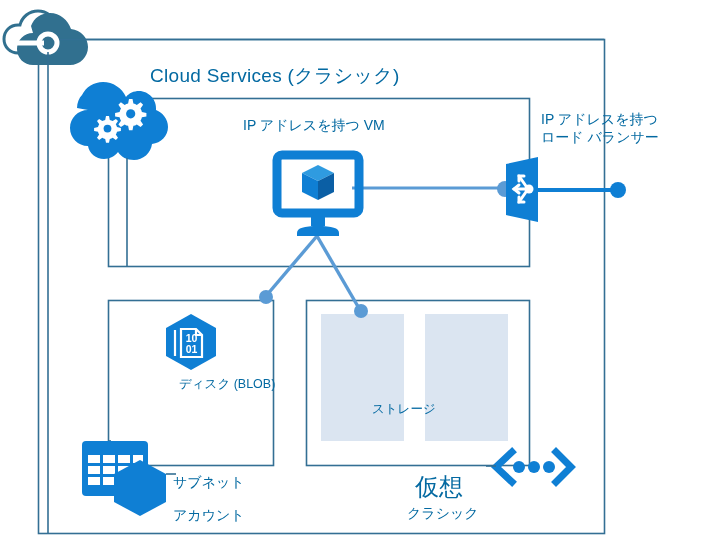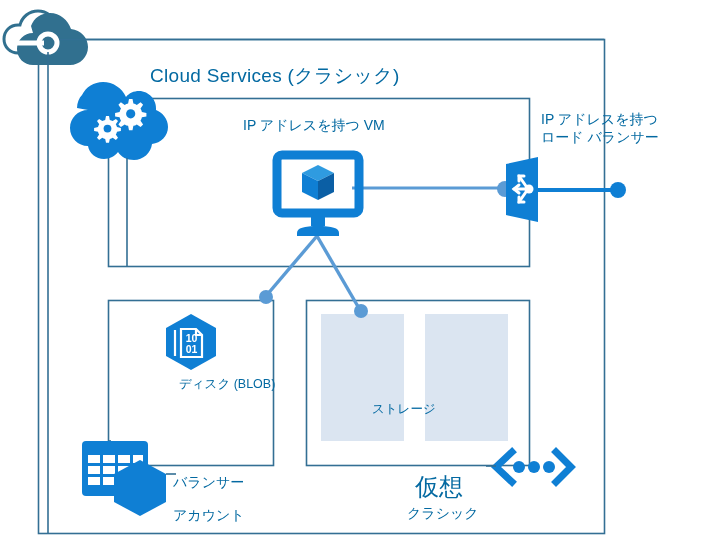--- a/index.html
+++ b/index.html
@@ -208,21 +208,21 @@
 
   <div class="lbl lbl-title" style="left:150px; top:64px;">Cloud Services (クラシック)</div>
 
   <div class="lbl lbl-mid" style="left:243px; top:117px;">IP アドレスを持つ VM</div>
 
   <div class="lbl lbl-mid lbl-right" style="left:541px; top:111px;">IP アドレスを持つ</div>
   <div class="lbl lbl-mid lbl-right" style="left:541px; top:129px;">ロード バランサー</div>
 
   <div class="lbl lbl-small" style="left:135px; top:377px;">ディスク (BLOB)</div>
 
-  <div class="lbl lbl-mid" style="left:173px; top:474px;">バランサー</div>
+  <div class="lbl lbl-mid" style="left:173px; top:474px;">サブネット</div>
   <div class="lbl lbl-mid" style="left:173px; top:507px;">アカウント</div>
 
   <div class="lbl lbl-small" style="left:328px; top:402px;">ストレージ</div>
 
   <div class="lbl lbl-big" style="left:415px; top:472px;text-align:right;">仮想</div>
   <div class="lbl lbl-mid" style="left:407px; top:505px;">クラシック</div>
 
 </div>
 
 </body></html>

